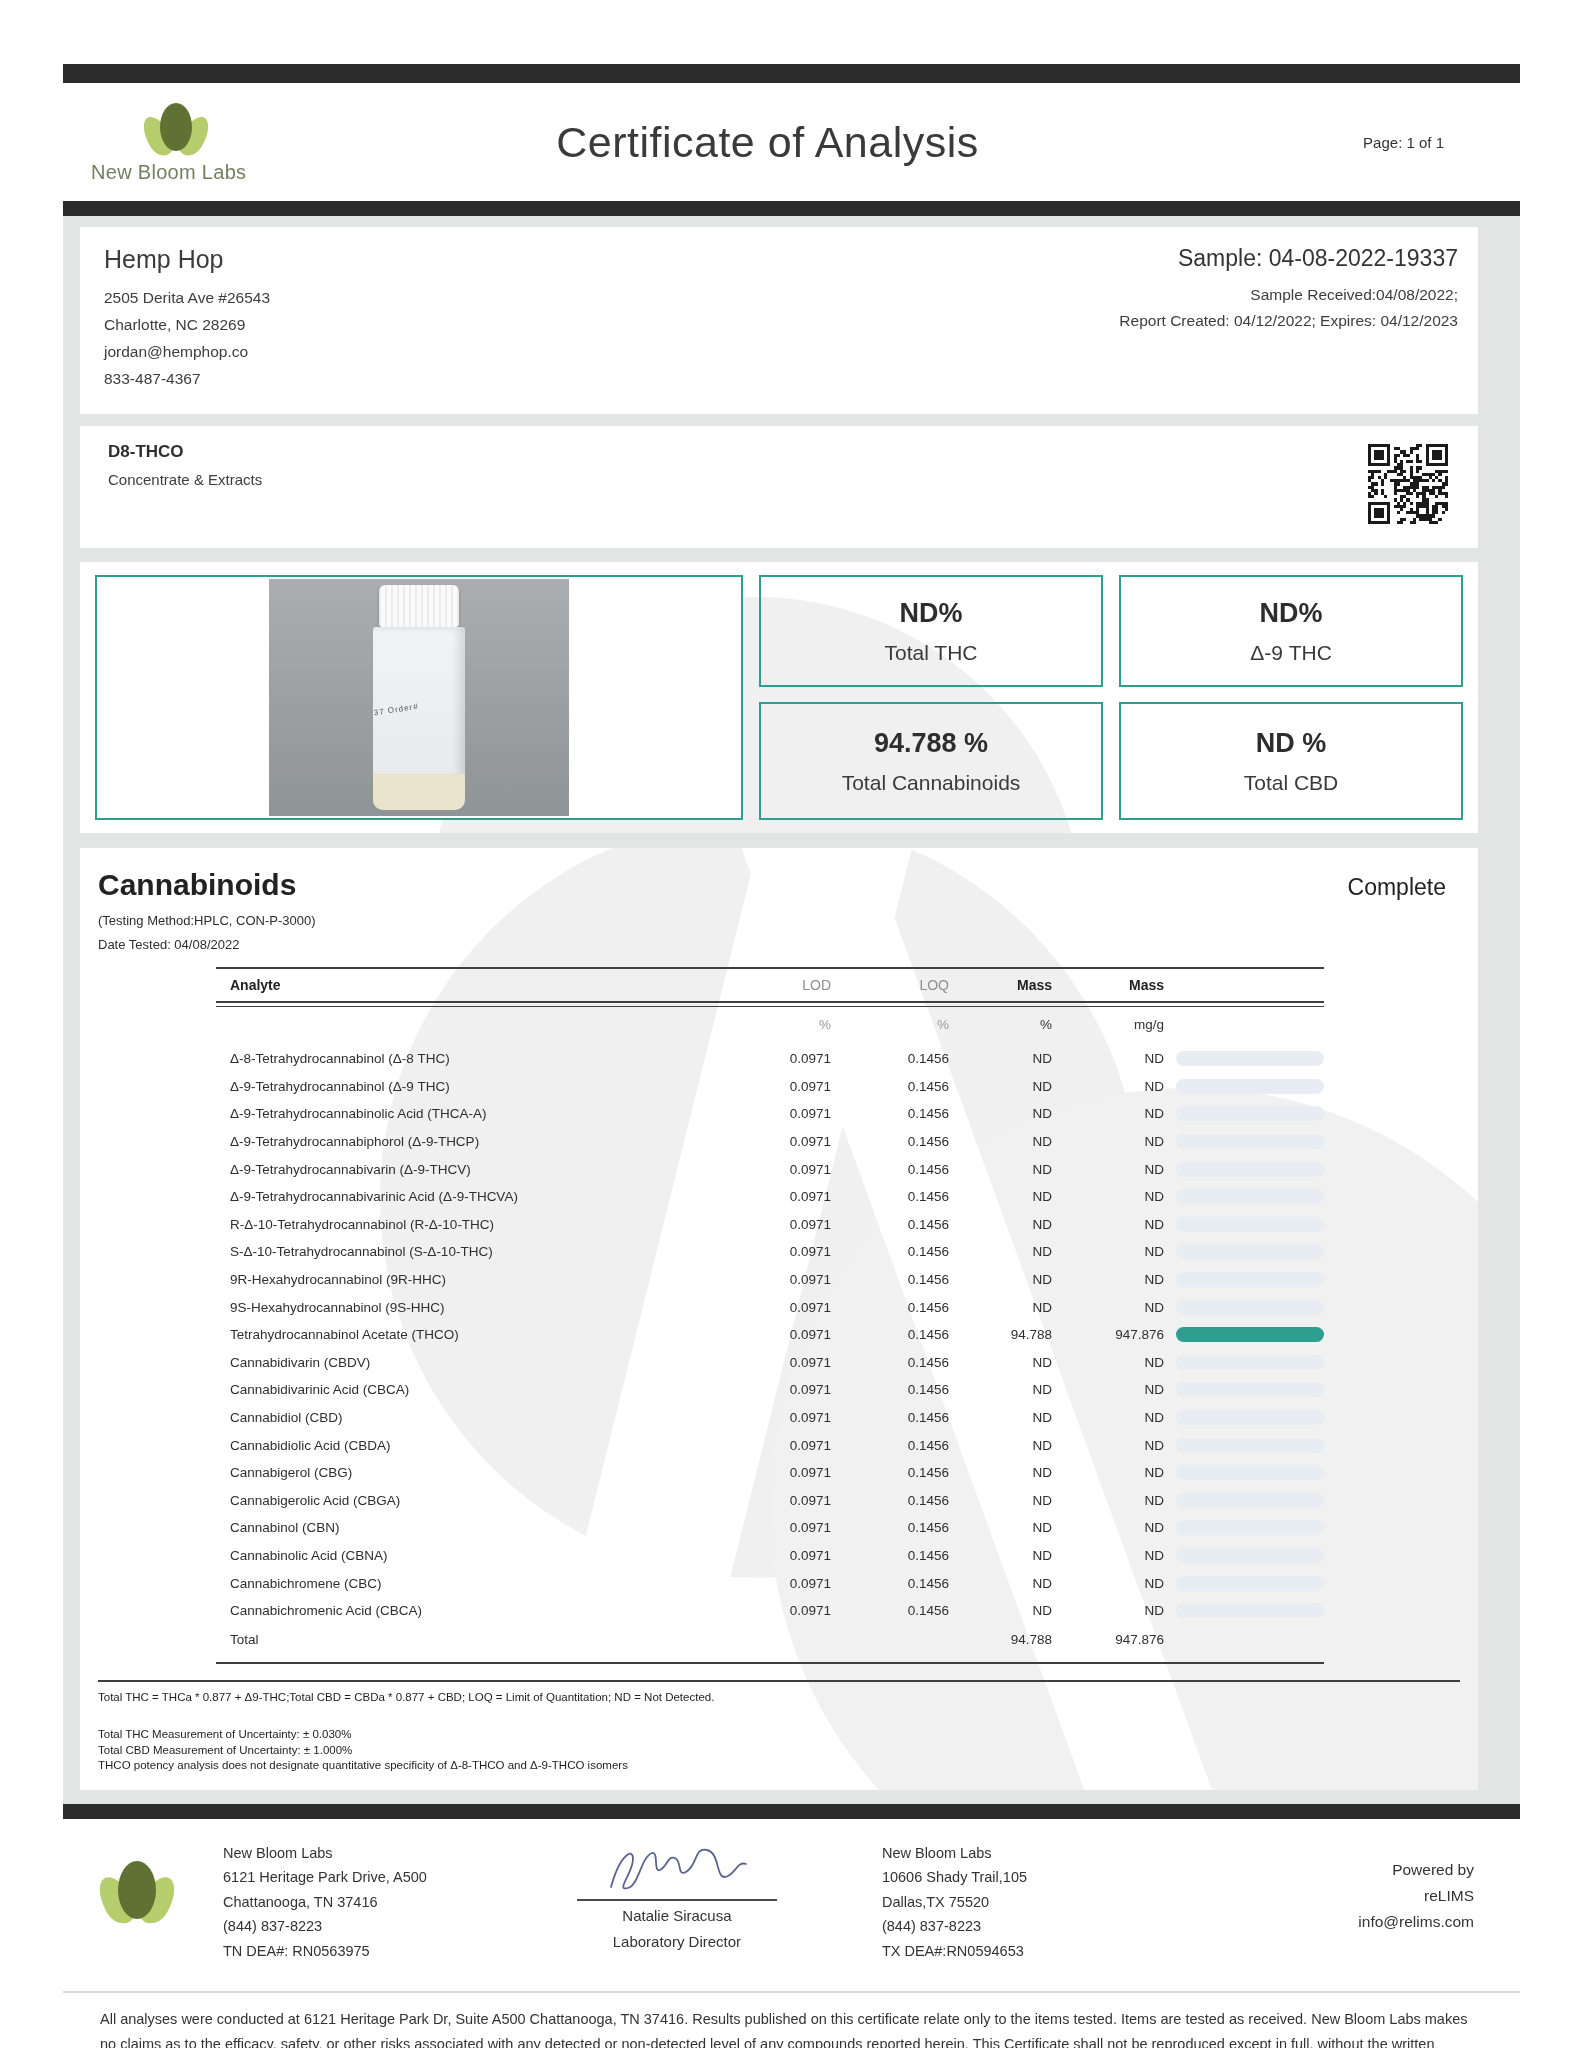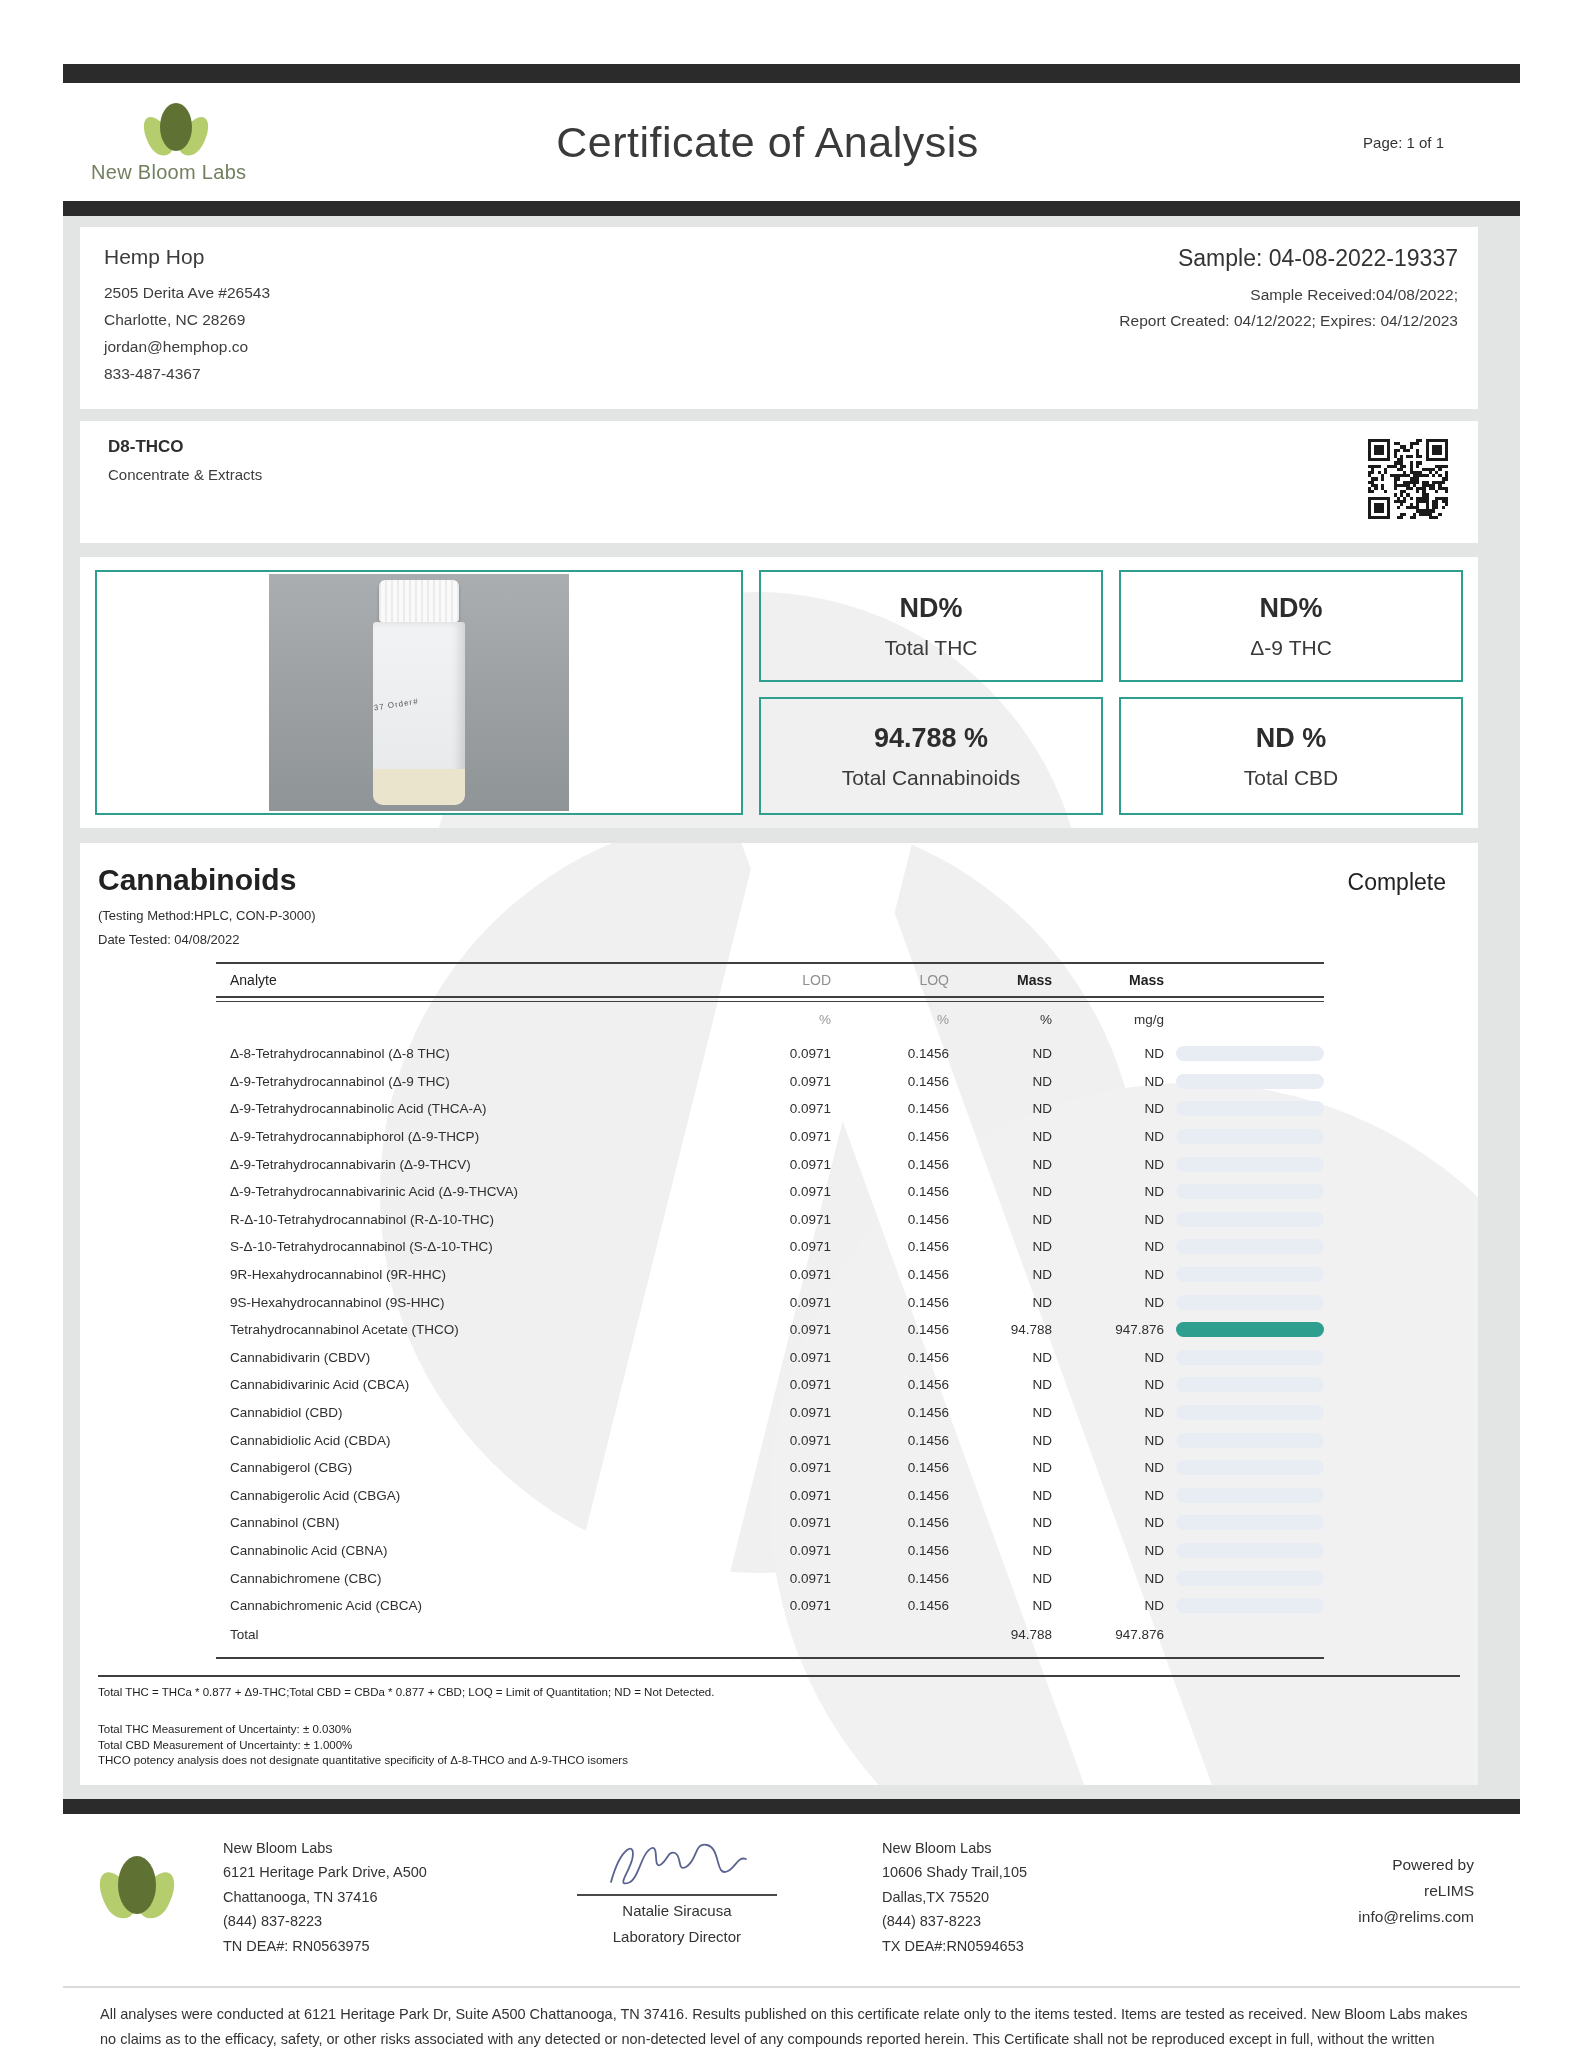--- a/index.html
+++ b/index.html
@@ -21,21 +21,21 @@
         background:#5f7234;border-radius:50%;}
   .logo-text{font-size:20px;color:#73805f;margin-top:2px;letter-spacing:.3px;}
   .title{flex:1;text-align:center;font-size:43px;font-weight:400;color:#3a3a3a;margin:0;letter-spacing:.5px;}
   .pageno{width:300px;text-align:right;font-size:15px;color:#333;padding-right:62px;}
 
   
   .graywrap{margin:0 63px;background:#e3e4e4;padding:11px 42px 14px 17px;}
   .card{background:#fff;}
 
   .card-client{display:flex;justify-content:space-between;padding:18px 20px 22px 24px;margin-bottom:12px;}
-  .client-name{font-size:21px;color:#3b3b3b;margin-bottom:10px;}
+  .client-name{font-size:25px;color:#3b3b3b;margin-bottom:10px;}
   .client-line{font-size:15.5px;line-height:27px;color:#3d3d3d;}
   .sample{text-align:right;}
   .sample-id{font-size:23px;color:#333;margin-bottom:10px;}
   .sample-line{font-size:15.5px;line-height:26px;color:#3d3d3d;}
 
   .card-product{display:flex;justify-content:space-between;align-items:flex-start;
                 padding:16px 30px 10px 28px;margin-bottom:14px;min-height:96px;}
   .product-name{font-size:17px;font-weight:700;color:#2e2e2e;}
   .product-cat{font-size:15px;margin-top:9px;color:#3d3d3d;}
   .qr{width:80px;height:80px;margin-top:2px;}
@@ -76,21 +76,21 @@
   .cann-head{display:flex;justify-content:space-between;align-items:baseline;}
   .cann-title{font-size:30px;font-weight:600;color:#222;margin:0;}
   .complete{font-size:23px;color:#222;padding-right:14px;}
   .method{font-size:13px;margin-top:11px;color:#2e2e2e;}
   .datetested{font-size:13px;margin-top:9px;color:#2e2e2e;}
 
   .table{margin:15px 0 0 118px;width:1108px;}
   .t-topline{border-top:2px solid #3f3f3f;}
   .tgrid{display:grid;grid-template-columns:505px 110px 118px 103px 112px 160px;align-items:center;}
   .t-headrow{height:32px;font-size:14px;}
-  .h-analyte{font-weight:400;color:#222;padding-left:14px;}
+  .h-analyte{font-weight:700;color:#222;padding-left:14px;}
   .h-gray{color:#8f8f8f;text-align:right;}
   .h-mass{font-weight:700;color:#222;text-align:right;}
   .t-double{height:3px;border-top:2px solid #3f3f3f;border-bottom:1px solid #3f3f3f;}
   .t-units{height:30px;font-size:13.5px;margin-top:2px;}
   .u-gray{color:#999;text-align:right;}
   .u-dark{color:#333;text-align:right;}
   .t-body{margin-top:6px;}
   .t-row{height:27.6px;font-size:13.5px;}
   .c-an{color:#2f2f2f;padding-left:14px;white-space:nowrap;}
   .num{text-align:right;color:#2f2f2f;}

